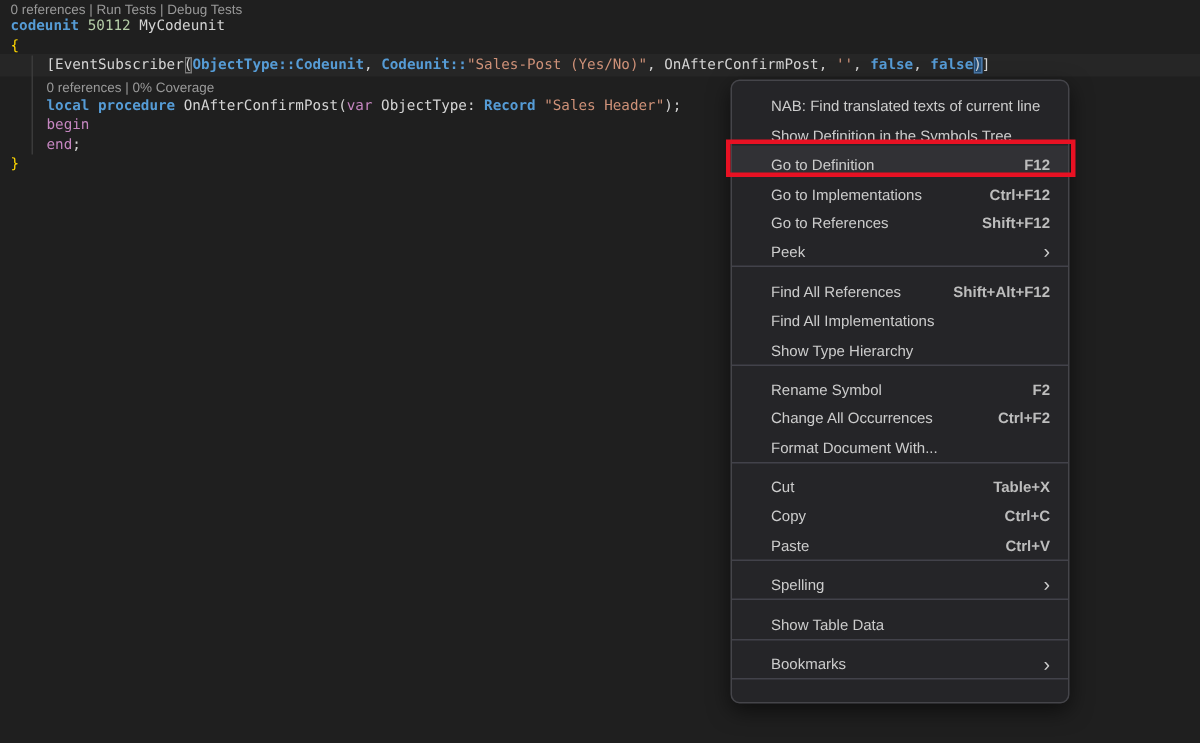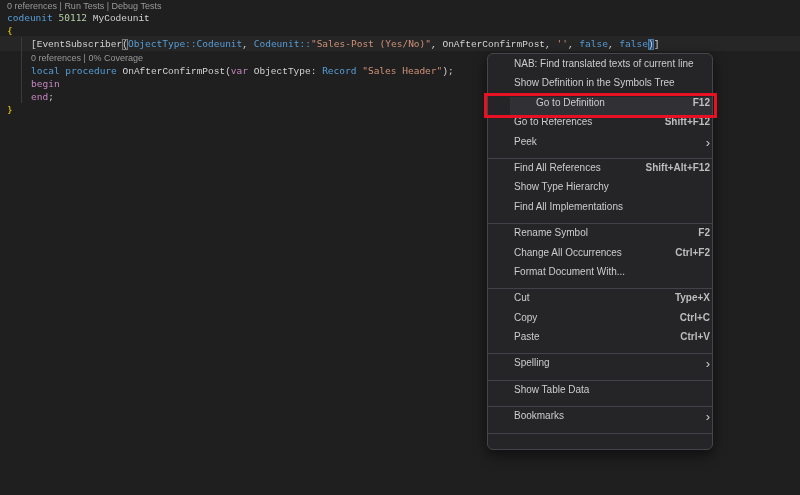--- a/index.html
+++ b/index.html
@@ -21,50 +21,50 @@
   .cl{position:absolute;left:0;width:800px;white-space:pre;}
   .code-line{
     height:13px;line-height:13px;
     font-family:"DejaVu Sans Mono","Liberation Mono",monospace;
     font-size:9.5px;color:var(--foreground,#d4d4d4);
   }
   .lens-line{
     height:11px;line-height:11px;font-size:9px;
     color:var(--codelens,#999999);
   }
-  .tk-kw{color:var(--keyword,#569cd6);}
+  .tk-kw{color:var(--keyword,#569cd6);font-weight:bold;}
   .tk-num{color:var(--number,#b5cea8);}
   .tk-str{color:var(--string,#ce9178);}
   .tk-ctrl{color:var(--control,#c586c0);}
-  .tk-fg{color:var(--foreground,#d4d4d4);font-family:Liberation Mono, monospace;}
+  .tk-fg{color:var(--foreground,#d4d4d4);}
   .tk-gold{color:var(--bracket-gold,#ffd700);}
   .tk-lens{color:var(--codelens,#999999);}
   .tk-bm-open{box-shadow:inset 0 0 0 1px #7a7a7a;}
   .tk-bm-close{
     background:var(--bracket-match-bg,#264f78);
     box-shadow:inset 0 0 0 1px #4d79a8;
   }
   
   #context-menu{
     position:absolute;left:487px;top:53px;width:226px;
     background:var(--menu-bg,#252528);
     border:1px solid var(--menu-border,#45454a);
     border-radius:6px;
     box-shadow:0 5px 14px rgba(0,0,0,0.55);
     padding:4px 0 12px 0;
     box-sizing:border-box;
     z-index:10;
     font-size:10px;color:var(--menu-text,#cccccc);
   }
   .menu-item{
-    height:19.4px;display:flex;align-items:flex-start;
-    padding:0 2px 0 26px;white-space:nowrap;
+    height:19.4px;display:flex;align-items:flex-end;
+    padding:0 12px 0 26px;white-space:nowrap;
     justify-content:space-between;cursor:default;
   }
-  .menu-item.hl{background:var(--highlight-item-bg,#313135);margin-left:22px;}
+  .menu-item.hl{background:var(--highlight-item-bg,#313135);}
   .mi-label{flex:0 0 auto;}
   .mi-short{color:var(--menu-shortcut,#bdbdbd);margin-left:8px;font-weight:bold;}
   .mi-arrow{color:var(--menu-text,#cccccc);font-size:13px;line-height:1;margin-left:8px;}
   .menu-sep{
     height:1px;background:var(--separator,#42424a);
     margin:3px 0;
   }
   
   #red-box{
     position:absolute;z-index:30;pointer-events:none;
@@ -94,54 +94,58 @@
       <span class="mi-label">NAB: Find translated texts of current line</span>
     </div>
     <div class="menu-item">
       <span class="mi-label">Show Definition in the Symbols Tree</span>
     </div>
     <div class="menu-item hl">
       <span class="mi-label">Go to Definition</span>
       <span class="mi-short">F12</span>
     </div>
     <div class="menu-item">
+      <span class="mi-label">Go to Implementations</span>
+      <span class="mi-short">Ctrl+F12</span>
+    </div>
+    <div class="menu-item">
       <span class="mi-label">Go to References</span>
       <span class="mi-short">Shift+F12</span>
     </div>
     <div class="menu-item">
       <span class="mi-label">Peek</span>
       <span class="mi-arrow">›</span>
     </div>
     <div class="menu-sep"></div>
     <div class="menu-item">
       <span class="mi-label">Find All References</span>
       <span class="mi-short">Shift+Alt+F12</span>
     </div>
     <div class="menu-item">
-      <span class="mi-label">Show Type Hierarchy</span>
+      <span class="mi-label">Find All Implementations</span>
     </div>
     <div class="menu-item">
-      <span class="mi-label">Find All Implementations</span>
+      <span class="mi-label">Show Type Hierarchy</span>
     </div>
     <div class="menu-sep"></div>
     <div class="menu-item">
       <span class="mi-label">Rename Symbol</span>
       <span class="mi-short">F2</span>
     </div>
     <div class="menu-item">
       <span class="mi-label">Change All Occurrences</span>
       <span class="mi-short">Ctrl+F2</span>
     </div>
     <div class="menu-item">
       <span class="mi-label">Format Document With...</span>
     </div>
     <div class="menu-sep"></div>
     <div class="menu-item">
       <span class="mi-label">Cut</span>
-      <span class="mi-short">Type+X</span>
+      <span class="mi-short">Table+X</span>
     </div>
     <div class="menu-item">
       <span class="mi-label">Copy</span>
       <span class="mi-short">Ctrl+C</span>
     </div>
     <div class="menu-item">
       <span class="mi-label">Paste</span>
       <span class="mi-short">Ctrl+V</span>
     </div>
     <div class="menu-sep"></div>

